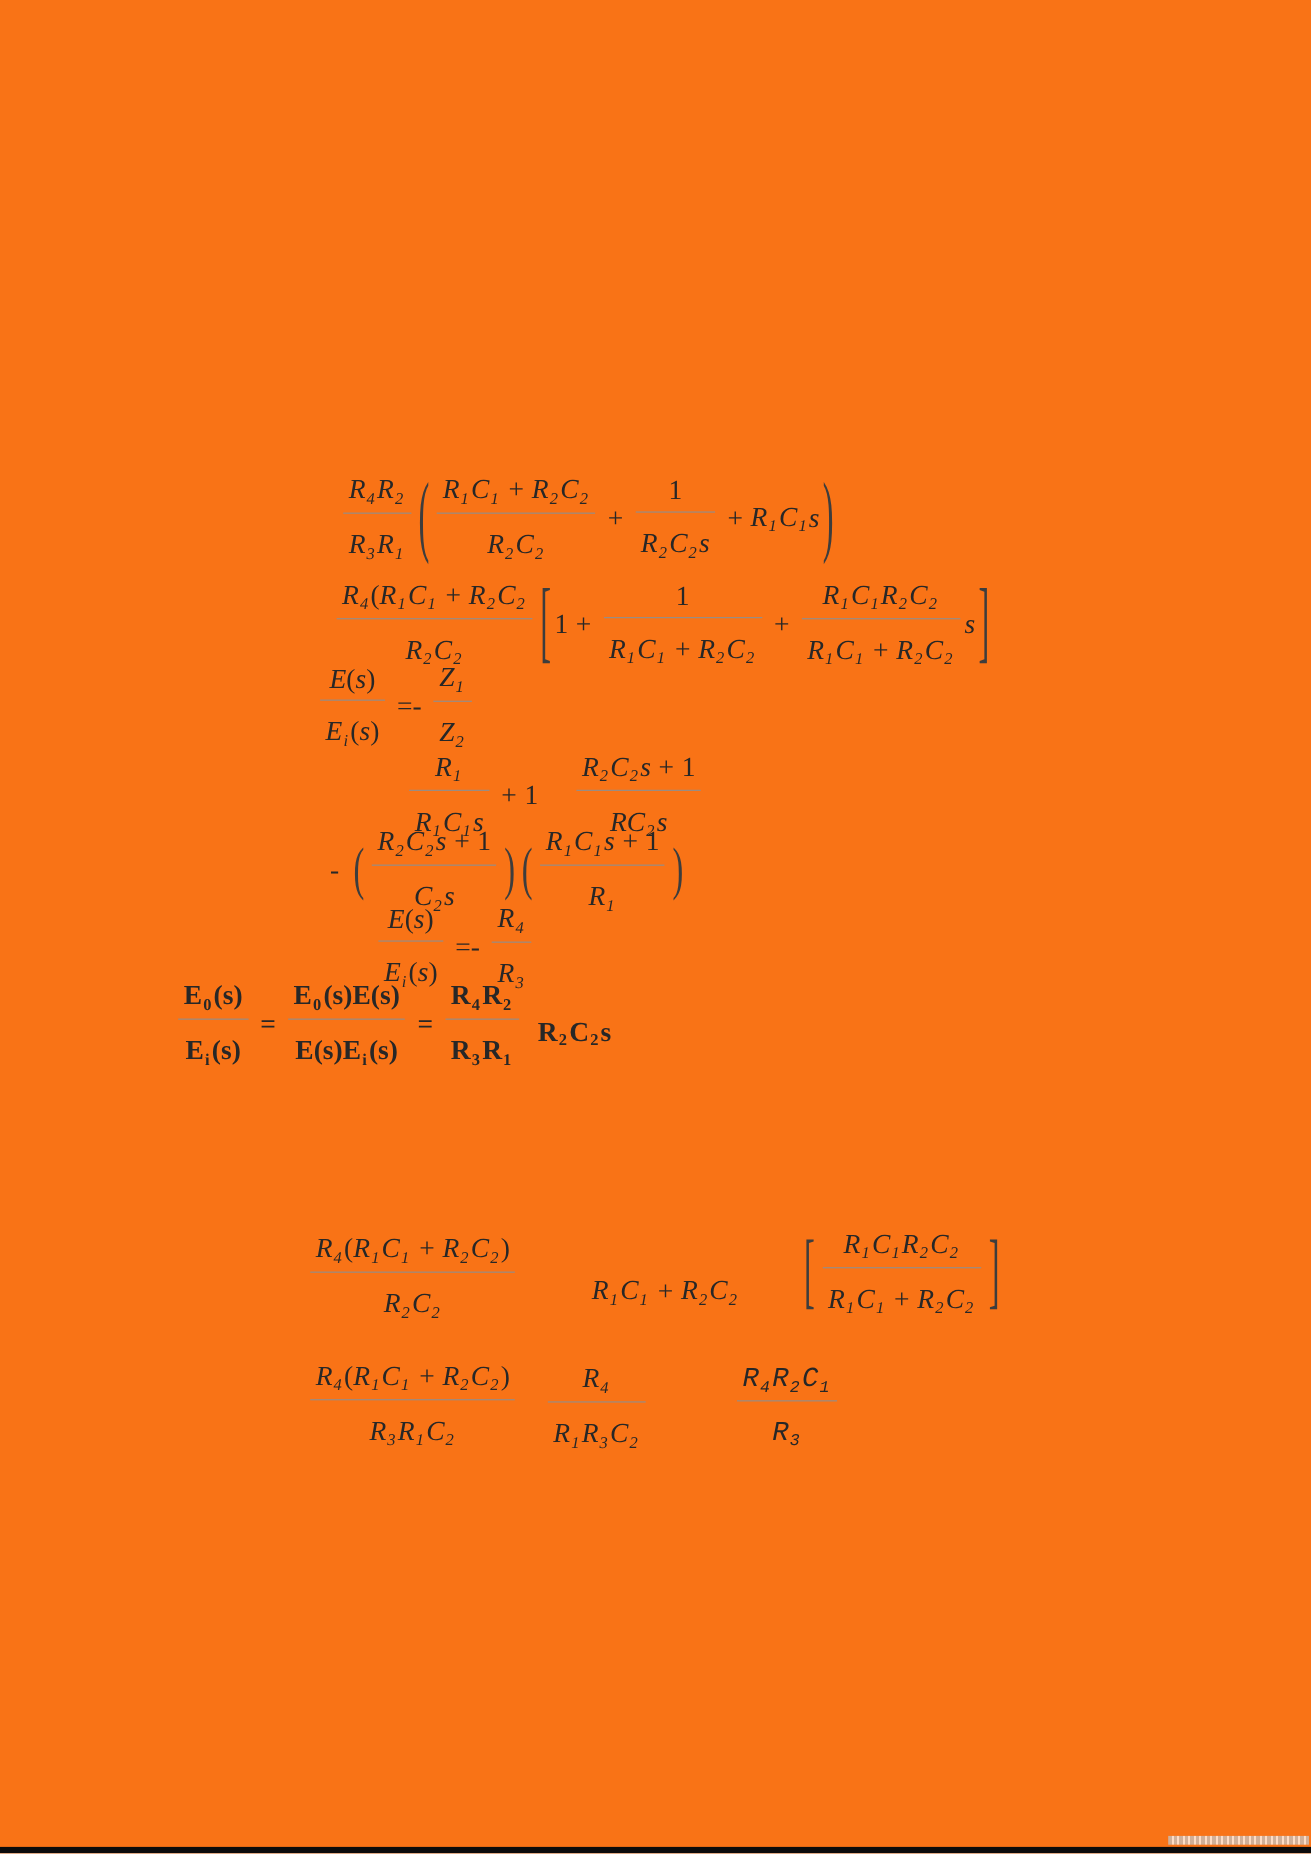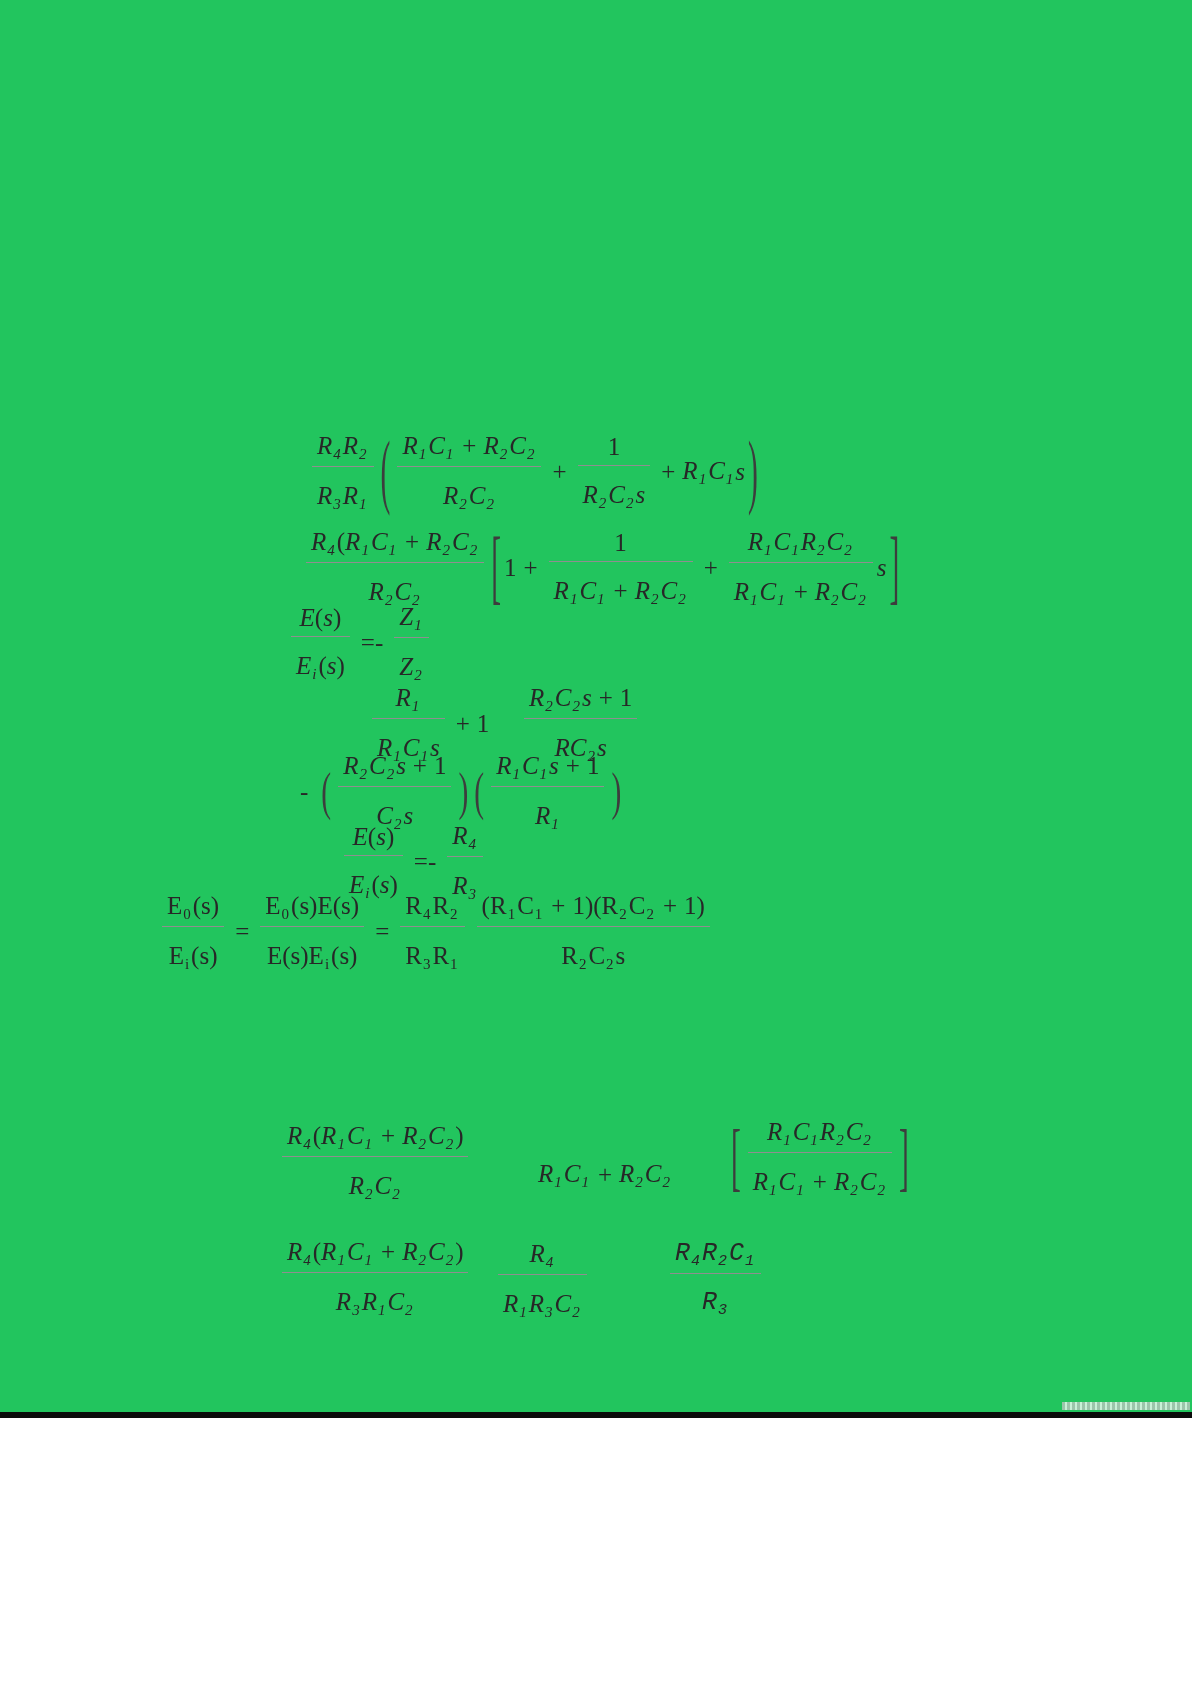--- a/index.html
+++ b/index.html
@@ -1,16 +1,16 @@
 <!DOCTYPE html>
 <html><head>
 <meta charset="utf-8">
 <style>
   html,body{margin:0;padding:0;background:#fff;}
-  #page{position:relative;width:1192px;height:1418px;background:#22c55e;overflow:hidden;
+  #page{position:relative;width:1192px;height:1685px;background:#f97316;overflow:hidden;
         font-family:"Liberation Serif", serif;}
   .eq{position:absolute;display:flex;align-items:center;white-space:nowrap;
       color:#272727;font-size:25px;line-height:1.15;}
   .it{font-style:italic;}
   .up{font-style:normal;}
   .op{font-style:normal;margin:0 7px;}
   .sb{font-size:0.6em;vertical-align:-0.32em;margin:0 2px 0 1px;}
   .frac{display:inline-flex;flex-direction:column;margin:0 4px;vertical-align:middle;}
   .fnum{display:block;text-align:center;padding:0 5px 3px;border-bottom:1.5px solid #8f8f8f;}
   .fden{display:block;text-align:center;padding:3px 5px 0;margin-top:12px;}
@@ -110,38 +110,37 @@
         <span class="frac">
           <span class="fnum"><span class="it">E</span><span class="up">(</span><span class="it">s</span><span class="up">)</span></span>
           <span class="fden"><span class="it">E<span class="sb">i</span></span><span class="up">(</span><span class="it">s</span><span class="up">)</span></span>
         </span>
         <span class="op">=-</span>
         <span class="frac">
           <span class="fnum"><span class="it">R<span class="sb">4</span></span></span>
           <span class="fden"><span class="it">R<span class="sb">3</span></span></span>
         </span>
       </div>
-      <div class="eq" style="left: 158px; top: 892px;">
+      <div class="eq" style="left: 158px; top: 892px; font-weight: bold;">
         <span class="frac">
           <span class="fnum"><span class="up">E<span class="sb">0</span></span><span class="up">(s)</span></span>
           <span class="fden"><span class="up">E<span class="sb">i</span></span><span class="up">(s)</span></span>
         </span>
         <span class="op">=</span>
         <span class="frac">
           <span class="fnum"><span class="up">E<span class="sb">0</span></span><span class="up">(s)</span><span class="up">E</span><span class="up">(s)</span></span>
           <span class="fden"><span class="up">E</span><span class="up">(s)</span><span class="up">E<span class="sb">i</span></span><span class="up">(s)</span></span>
         </span>
         <span class="op">=</span>
         <span class="frac">
           <span class="fnum"><span class="up">R<span class="sb">4</span></span><span class="up">R<span class="sb">2</span></span></span>
           <span class="fden"><span class="up">R<span class="sb">3</span></span><span class="up">R<span class="sb">1</span></span></span>
         </span>
         <span style="display: inline-block; width: 4px;"></span>
         <span class="frac">
-          <span class="fnum"><span class="up">(</span><span class="up">R<span class="sb">1</span></span><span class="up">C<span class="sb">1</span></span><span class="op">+</span><span class="up">1)(</span><span class="up">R<span class="sb">2</span></span><span class="up">C<span class="sb">2</span></span><span class="op">+</span><span class="up">1)</span></span>
           <span class="fden"><span class="up">R<span class="sb">2</span></span><span class="up">C<span class="sb">2</span></span><span class="up">s</span></span>
         </span>
       </div>
       <div class="eq" style="left: 278px; top: 1122px;">
         <span class="frac">
           <span class="fnum"><span class="it">R<span class="sb">4</span></span><span class="up">(</span><span class="it">R<span class="sb">1</span></span><span class="it">C<span class="sb">1</span></span><span class="op">+</span><span class="it">R<span class="sb">2</span></span><span class="it">C<span class="sb">2</span></span><span class="up">)</span></span>
           <span class="fden"><span class="it">R<span class="sb">2</span></span><span class="it">C<span class="sb">2</span></span></span>
         </span>
       </div>
       <div class="eq" style="left: 538px; top: 1160px;">

